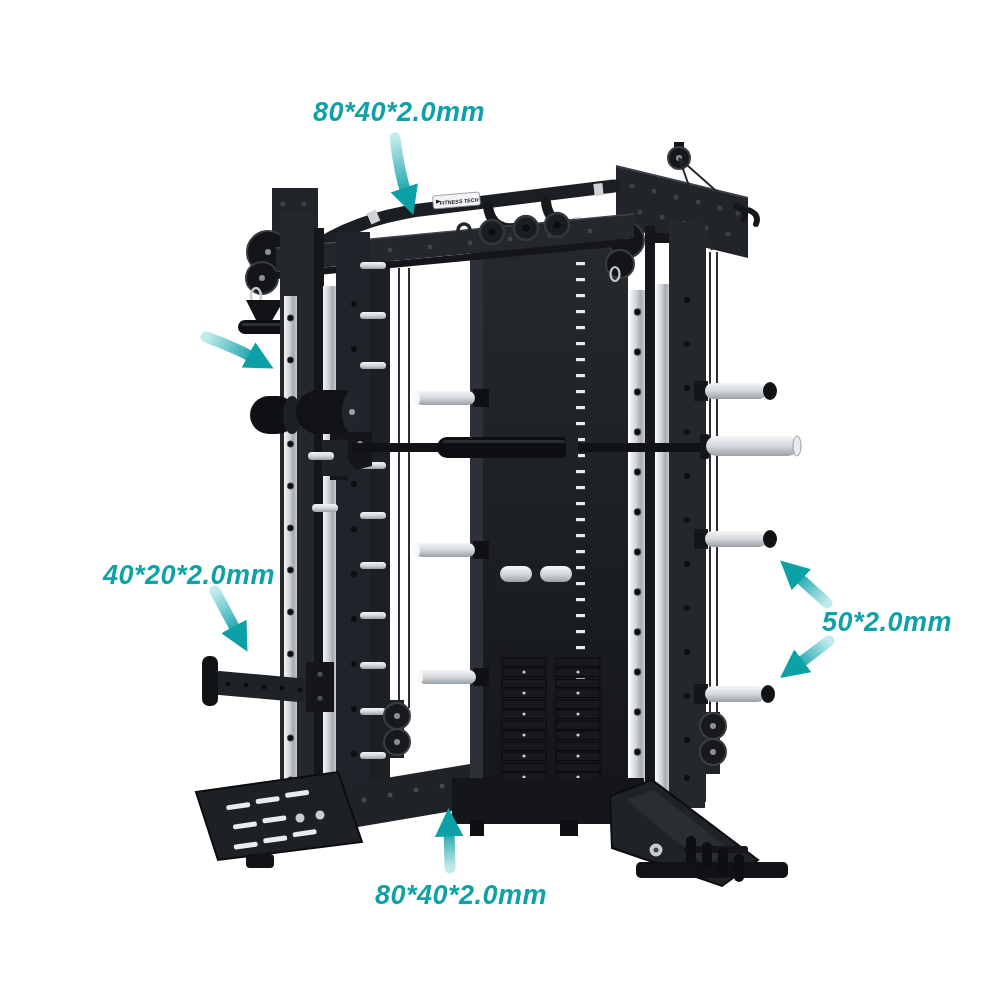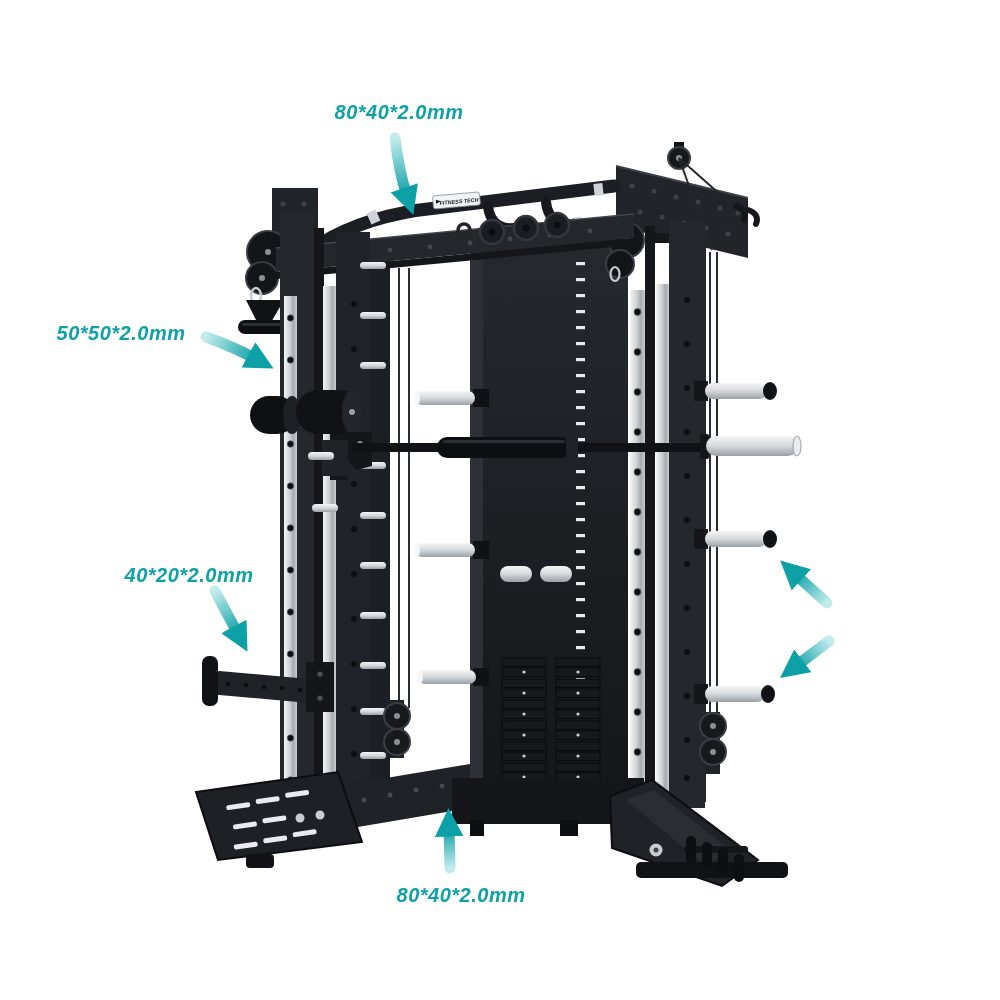--- a/index.html
+++ b/index.html
@@ -1,21 +1,21 @@
 <!DOCTYPE html>
 <html><head>
 <meta charset="utf-8">
 <style>
   html,body{margin:0;padding:0;background:#fff;}
   .stage{position:relative;width:1000px;height:1000px;background:#fff;overflow:hidden;
          font-family:"Liberation Sans", sans-serif;}
   .stage svg{position:absolute;left:0;top:0;}
   .dim-label{position:absolute;transform:translate(-50%,-50%);
     font-family:"Liberation Sans", sans-serif;
-    font-style:italic;font-weight:bold;font-size:20px;letter-spacing:.5px;
+    font-style:italic;font-weight:bold;font-size:27px;letter-spacing:.5px;
     color:#0fa1a8;white-space:nowrap;}
 </style>
 </head>
 <body>
 
 <div class="stage">
 
 <svg width="1000" height="1000" viewBox="0 0 1000 1000">
   <defs>
     <linearGradient id="chromeV" x1="0" y1="0" x2="1" y2="0">
@@ -458,17 +458,17 @@
     <path d="M395,138 Q399,172 407,196" stroke="url(#gTop)" marker-end="url(#ah)"></path>
     <path d="M206,337 Q234,347 256,359" stroke="url(#gLeft)" marker-end="url(#ah)"></path>
     <path d="M215,591 L238,634" stroke="url(#gLL)" marker-end="url(#ah)"></path>
     <path d="M827,603 L795,574" stroke="url(#gRU)" marker-end="url(#ah)"></path>
     <path d="M829,641 L796,666" stroke="url(#gRL)" marker-end="url(#ah)"></path>
     <path d="M450,868 L449,828" stroke="url(#gBot)" marker-end="url(#ah)"></path>
   </g>
 </svg>
 
 <div class="dim-label" style="left:399px;top:112px">80*40*2.0mm</div>
-<div class="dim-label" style="left:121px;top:333px">50*50*2.0mm</div>
 <div class="dim-label" style="left:189px;top:575px">40*20*2.0mm</div>
+<div class="dim-label" style="left:887px;top:622px">50*2.0mm</div>
 <div class="dim-label" style="left:461px;top:895px">80*40*2.0mm</div>
 
 </div>
 
 </body></html>

